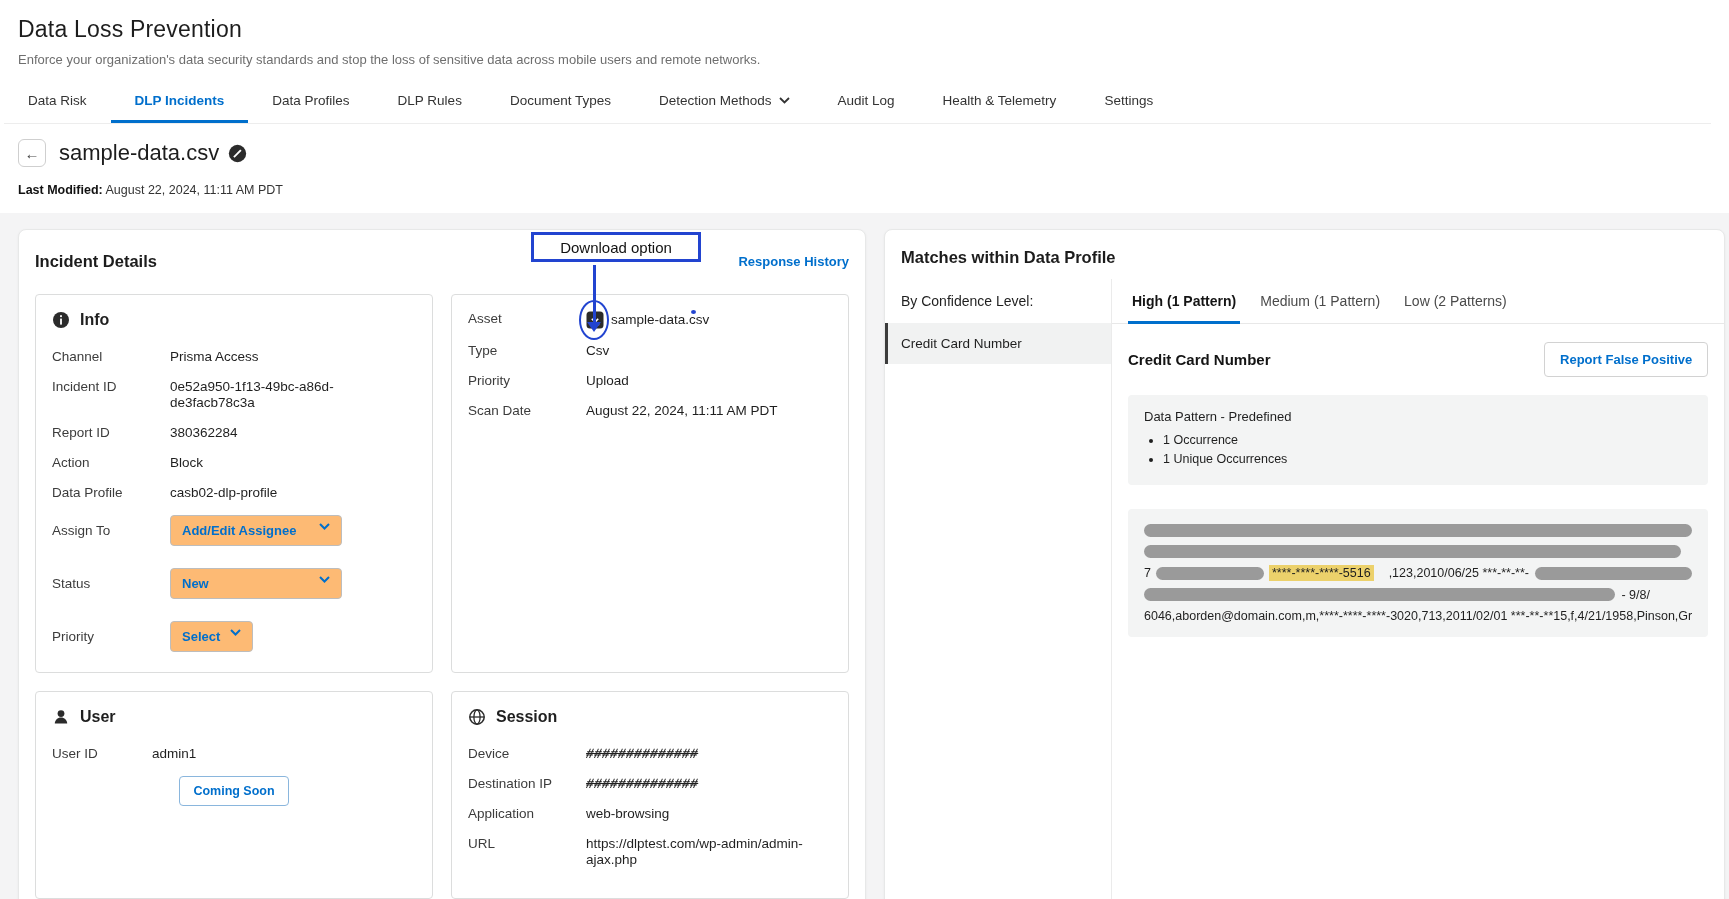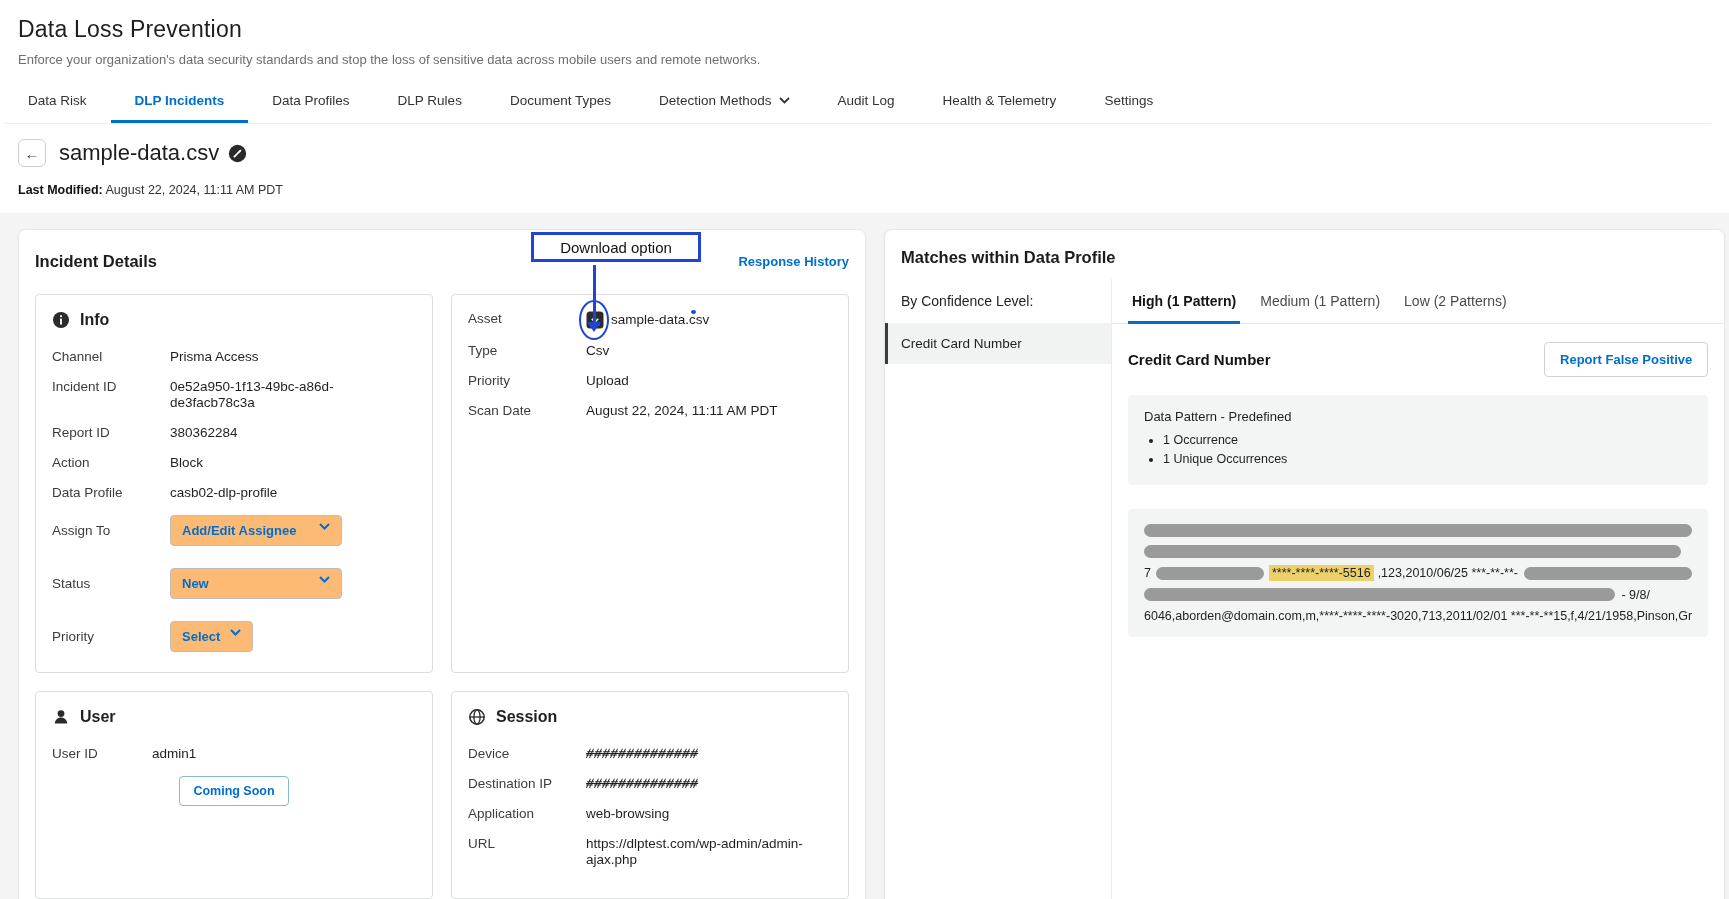--- a/index.html
+++ b/index.html
@@ -296,21 +296,21 @@
             <div class="sline">
                 <div class="rbar" style="flex:1"></div>
               </div>
             <div class="sline">
                 <div class="rbar" style="width:98%"></div>
               </div>
             <div class="sline">
               <span>7</span>
               <div class="rbar" style="width:108px;margin:0 5px"></div>
               <span class="hl">****-****-****-5516</span>
-              <span style="margin-left:4px">,123,2010/06/25 ***-**-**-</span>
+              <span style="margin-left:15px">,123,2010/06/25 ***-**-**-</span>
               <div class="rbar" style="flex:1;margin-left:6px"></div>
             </div>
             <div class="sline">
               <div class="rbar" style="width:86%"></div>
               <span style="margin-left:6px">- 9/8/</span>
             </div>
             <div class="sline" style="margin-bottom:0">
               <span>6046,aborden@domain.com,m,****-****-****-3020,713,2011/02/01 ***-**-**15,f,4/21/1958,Pinson,Gr</span>
             </div>
           </div>

